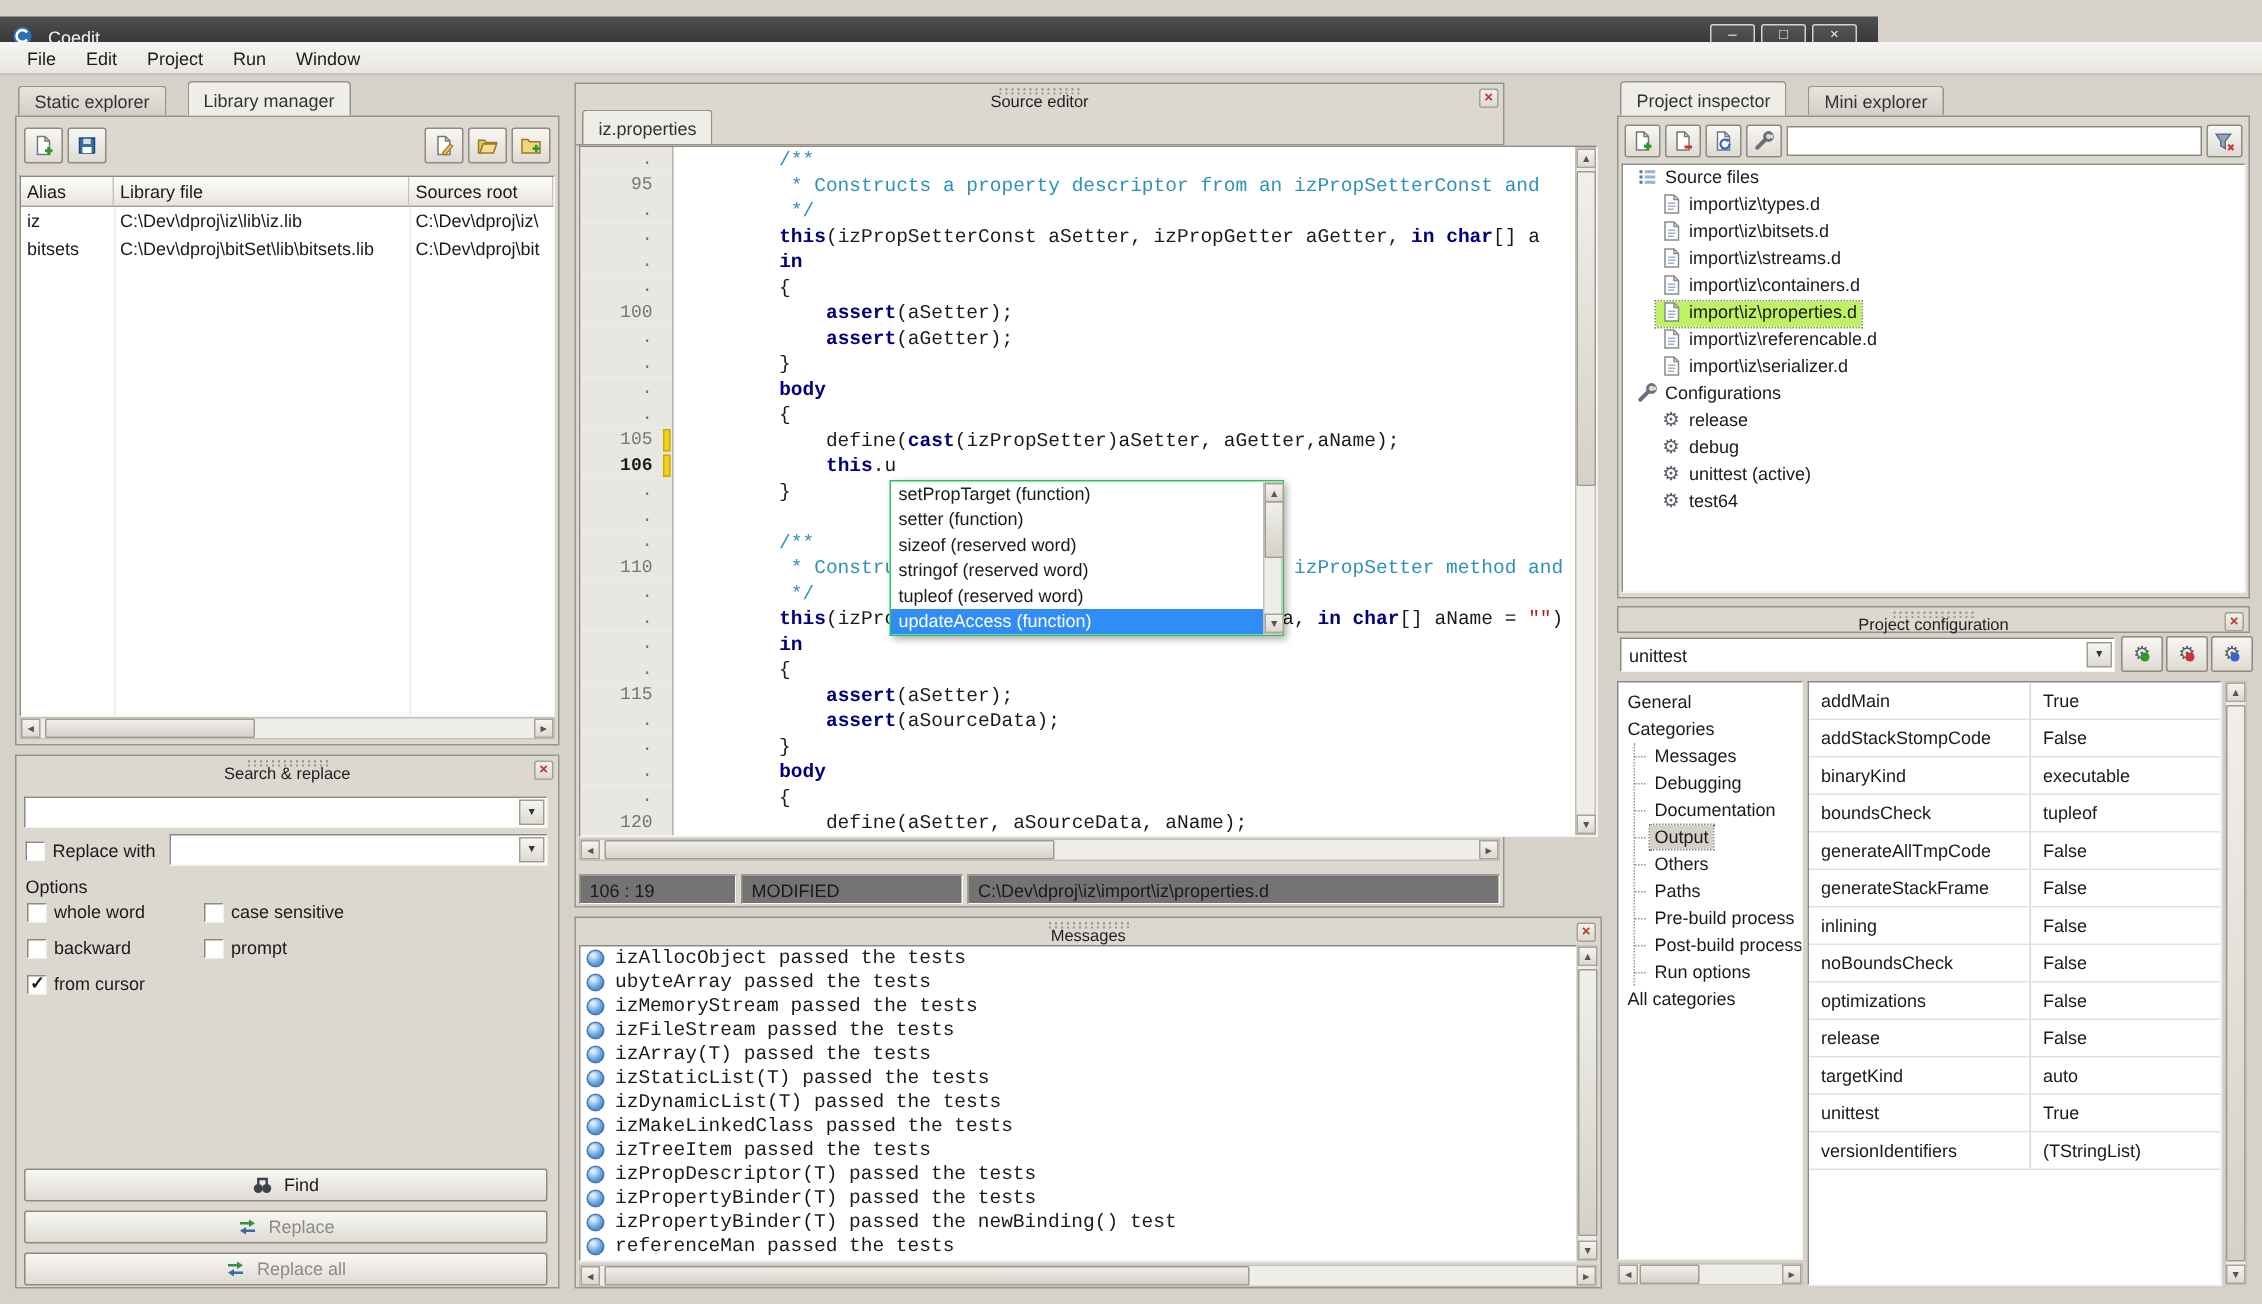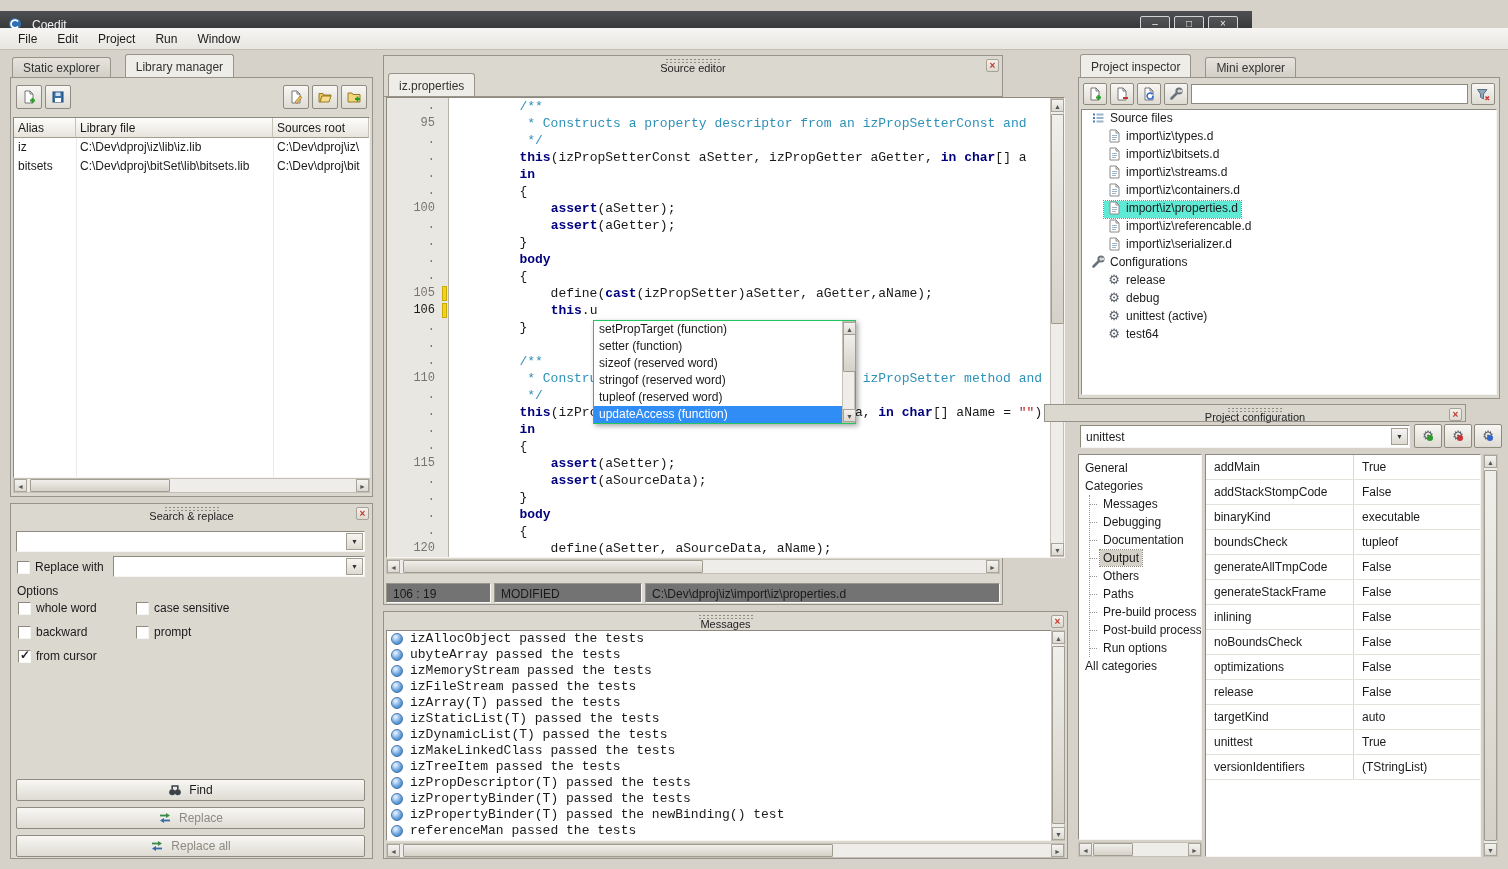--- a/index.html
+++ b/index.html
@@ -78,21 +78,21 @@
   .action-btn{position:absolute;left:5px;right:7px;height:22px;display:flex;align-items:center;justify-content:center;gap:7px;font-size:12px}
   .action-btn.disabled{color:#8d8a83}
 
   
   #source-panel{left:383px;top:55px;width:620px;height:550px}
   #source-tabbar{position:absolute;left:0;right:0;top:18px;height:23px;display:flex;align-items:flex-end;padding-left:4px;border-bottom:1px solid #98948a}
   #editor{position:absolute;left:2px;top:41px;width:679px;height:461px;background:#fff;border:1px solid;border-color:#8d897e #f6f5f1 #f6f5f1 #8d897e;overflow:hidden}
   #code-rows{position:absolute;left:0;top:0;right:13px;bottom:0;overflow:hidden}
   .row{display:flex;height:17px}
   .gut{width:62px;flex:none;position:relative;background:#e9e7e1;border-right:1px solid #b7b3a8;text-align:right;padding-right:13px;font:12px/17px "Liberation Mono",monospace;color:#77756e}
-  .gut.cur{color:#1a1a1a;font-weight:normal}
+  .gut.cur{color:#1a1a1a;font-weight:bold}
   .modbar{position:absolute;right:1px;top:1px;width:5px;height:15px;background:#f2d21c;border:1px solid #c9ab05}
   .code{flex:1;font:13px/17px "Liberation Mono",monospace;white-space:pre;padding-left:8px;overflow:hidden}
   .k{color:#00007f;font-weight:bold}
   .c{color:#2d91b8}
   .s{color:#bb2222}
   #editor-vscroll{right:0;top:0;width:14px;height:459px;border-left:1px solid #c4c0b6}
   #completion{position:absolute;left:206px;top:222px;width:263px;height:104px;background:#fff;border:1px solid #22c55e;box-shadow:2px 2px 5px rgba(0,0,0,.35);z-index:5;display:flex}
   #comp-list{flex:1;overflow:hidden}
   .comp-item{height:17px;line-height:17px;padding-left:5px;font-size:12px;white-space:nowrap;overflow:hidden}
   .comp-item.sel{background:#2f8df5;color:#fff}
@@ -114,24 +114,24 @@
   #messages-hscroll{left:2px;right:2px;top:231px;height:15px}
 
   
   #inspector-panel{left:1078px;top:77px;width:422px;height:322px}
   #insp-toolbar{position:absolute;left:2px;right:2px;top:4px;height:24px;display:flex;align-items:center;gap:3px;padding:0 2px}
   #insp-input{flex:1;height:20px;border:1px solid #8d897e;background:#fff;font:12px "Liberation Sans",sans-serif;padding:0 4px}
   #insp-tree{position:absolute;left:2px;right:2px;top:31px;bottom:3px;overflow:hidden}
   .tree-row{display:flex;align-items:center;height:18px;padding-left:6px;white-space:nowrap}
   .tree-row.child{padding-left:22px}
   .twrap{display:inline-flex;align-items:flex-start;gap:5px;padding:0 3px;height:17px}
-  .twrap.selected{background:#5eead4;outline:1px dotted #8a867c}
-
-  
-  #config-header{position:absolute;left:1044px;top:404px;width:422px;height:18px;background:#dbd8d0;border:1px solid #97938a}
+  .twrap.selected{background:#bef264;outline:1px dotted #8a867c}
+
+  
+  #config-header{position:absolute;left:1078px;top:404px;width:422px;height:18px;background:#dbd8d0;border:1px solid #97938a}
   #config-toolbar{position:absolute;left:1078px;top:424px;width:422px;height:26px}
   #config-combo{left:2px;top:1px;width:330px;height:23px}
   .gear-btn{position:absolute;top:0;width:28px;height:24px;display:flex;align-items:center;justify-content:center}
   #config-body{position:absolute;left:1078px;top:452px;width:422px;height:407px}
   #config-cats{position:absolute;left:0;top:2px;width:124px;height:386px;overflow:hidden;padding-top:4px}
   .cat-row{height:18px;line-height:18px;padding-left:6px;white-space:nowrap}
   .cat-children{margin-left:10px;border-left:1px dotted #97938a}
   .cat-child{height:18px;display:flex;align-items:center;white-space:nowrap}
   .cat-tick{width:7px;height:1px;border-top:1px dotted #97938a;margin-right:3px;flex:none}
   .cat-child .cat-label{padding:1px 3px}

